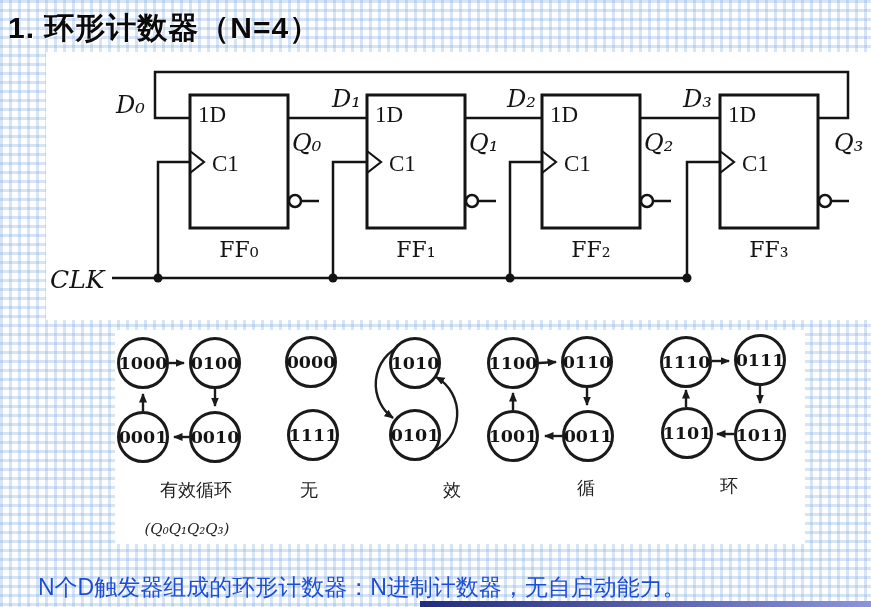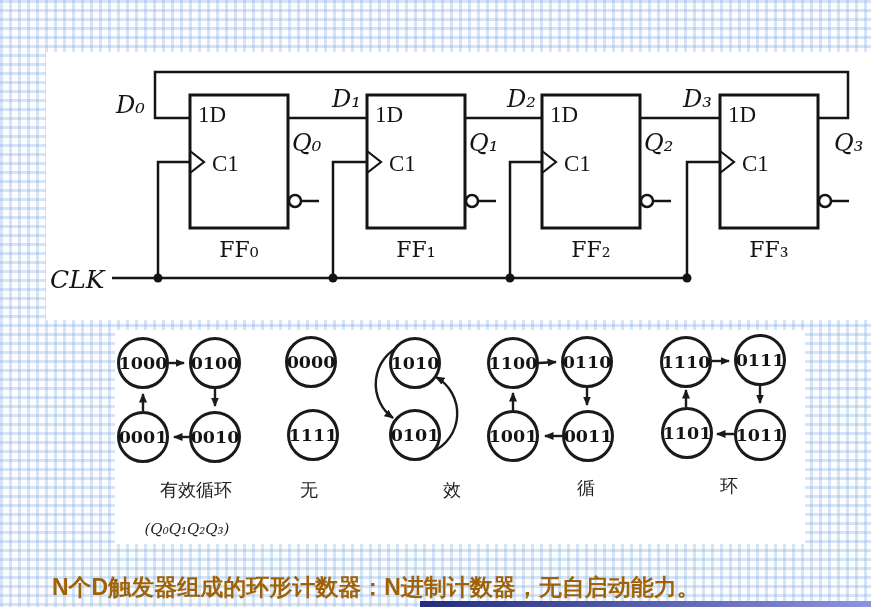--- a/index.html
+++ b/index.html
@@ -14,22 +14,22 @@
   }
   .slide{position:relative;width:871px;height:607px;}
   .title{
     position:absolute;left:8px;top:8px;
     font-size:30px;font-weight:bold;color:#0a0a0a;
     letter-spacing:1px;
     text-shadow:1px 1px 0 rgba(255,255,255,0.9);
     white-space:nowrap;
   }
   .footer{
-    position:absolute;left:52px;top:572px;
-    font-size:23px;font-weight:bold;color:#a16207;
+    position:absolute;left:38px;top:572px;
+    font-size:23px;font-weight:normal;color:#1d4ed8;
     white-space:nowrap;
   }
   .accent-bar{
     position:absolute;left:420px;right:0;bottom:0;height:6px;
     background:linear-gradient(to right,#232b7c,#8d93dd);
   }
   svg{position:absolute;left:0;top:0;}
   .wire{stroke:#141414;stroke-width:2.5;fill:none;}
   .boxr{stroke:#141414;stroke-width:3;fill:#ffffff;}
   .tri{stroke:#141414;stroke-width:2.2;fill:none;}
@@ -42,20 +42,21 @@
   .t-ff{font-family:"DejaVu Serif","Liberation Serif",serif;font-size:22px;fill:#141414;text-anchor:middle;}
   .t-state{font-family:"DejaVu Serif","Liberation Serif",serif;font-size:17.5px;font-weight:bold;fill:#141414;text-anchor:middle;}
   .t-cap{font-family:"DejaVu Serif","Liberation Serif",serif;font-size:18px;fill:#222;text-anchor:middle;}
   .t-subcap{font-family:"DejaVu Serif","Liberation Serif",serif;font-style:italic;font-size:15px;fill:#222;text-anchor:middle;}
 </style>
 </head>
 <body>
 
 <div class="slide">
 
+  <div class="title">1. 环形计数器（N=4）</div>
 
   <svg width="871" height="607" viewBox="0 0 871 607">
     <defs>
       <marker id="arw" markerWidth="11" markerHeight="9" refX="8.5" refY="4" orient="auto" markerUnits="userSpaceOnUse">
         <path d="M0,0 L9.5,4 L0,8 z" fill="#1a1a1a"></path>
       </marker>
     </defs>
 
     <rect x="46" y="52" width="825" height="268" fill="#ffffff"></rect>
     <rect x="115" y="330" width="690" height="214" fill="#ffffff"></rect>

